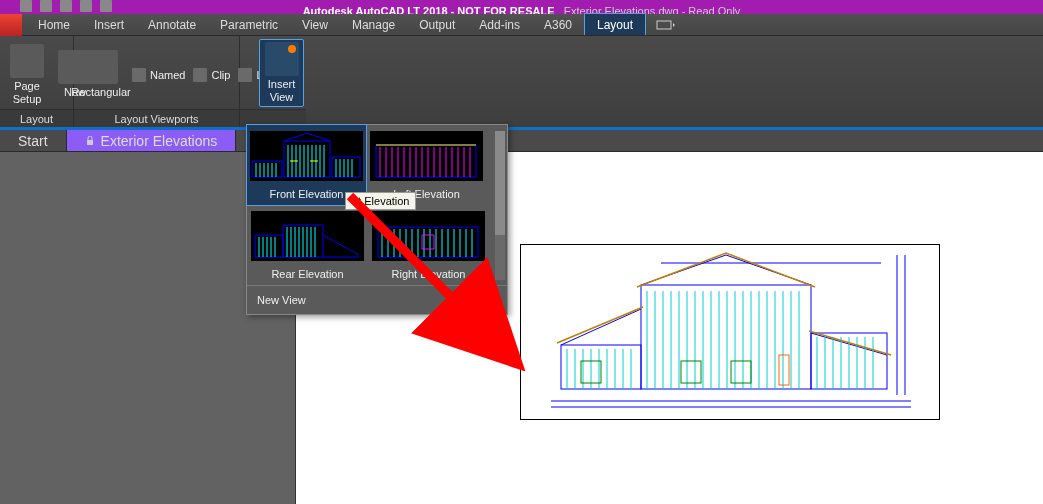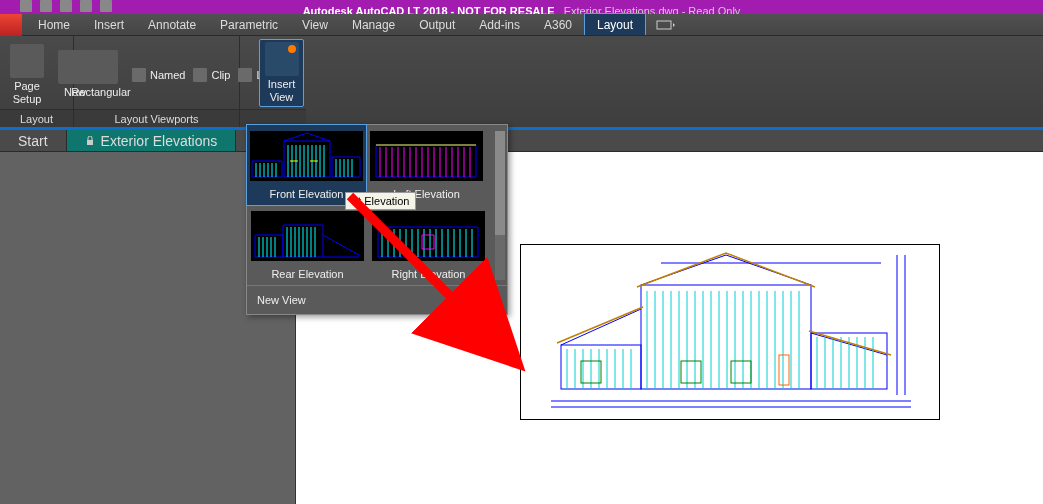--- a/index.html
+++ b/index.html
@@ -27,21 +27,21 @@
   .bigbtn.active { background: #1e3a5a; border: 1px solid #5aa0e0; border-radius: 2px; margin-left: 17px; }
   .bigbtn.active .bic { background: #2a4a6a; }
   .bigbtn .dot { position: absolute; top: 3px; right: 3px; width: 8px; height: 8px; background: #ff7b00; border-radius: 50%; }
   .smallbtns { display: flex; flex-direction: row; gap: 0; }
   .sbtn { display: flex; align-items: center; gap: 4px; padding: 2px 4px; font-size: 11px; color: #eee; cursor: default; height: 22px; }
   .sbtn .sic { width: 14px; height: 14px; background: #6a6a6a; border-radius: 1px; }
   .sbtn .dd { margin-left: 2px; font-size: 8px; color: #aaa; }
 
   .tabbar { height: 22px; background: #4a4a4a; display: flex; border-bottom: 1px solid #2a2a2a; }
   .filetab { padding: 0 18px; font-size: 14px; color: #ddd; line-height: 22px; border-right: 1px solid #2a2a2a; display: flex; align-items: center; gap: 6px; cursor: default; }
-  .filetab.active { background: #0f766e; }
+  .filetab.active { background: #8b5cf6; }
   .lock { width: 10px; height: 10px; }
 
   .workspace { position: absolute; top: 152px; left: 0; right: 0; bottom: 0; display: flex; }
   .sidepanel { width: 296px; background: #626262; border-right: 1px solid #333; }
   .paper { flex: 1; background: #fff; position: relative; }
 
   .gallery { position: absolute; left: 246px; top: 124px; width: 262px; background: #5a5a5a; border: 1px solid #888; box-shadow: 2px 2px 6px rgba(0,0,0,.4); z-index: 50; }
   .grow { display: flex; }
   .thumb { width: 121px; padding: 6px 4px 2px; display: flex; flex-direction: column; align-items: center; gap: 4px; cursor: default; }
   .thumb.sel { background: #1e3a5a; border: 1px solid #5aa0e0; margin: -1px; }

